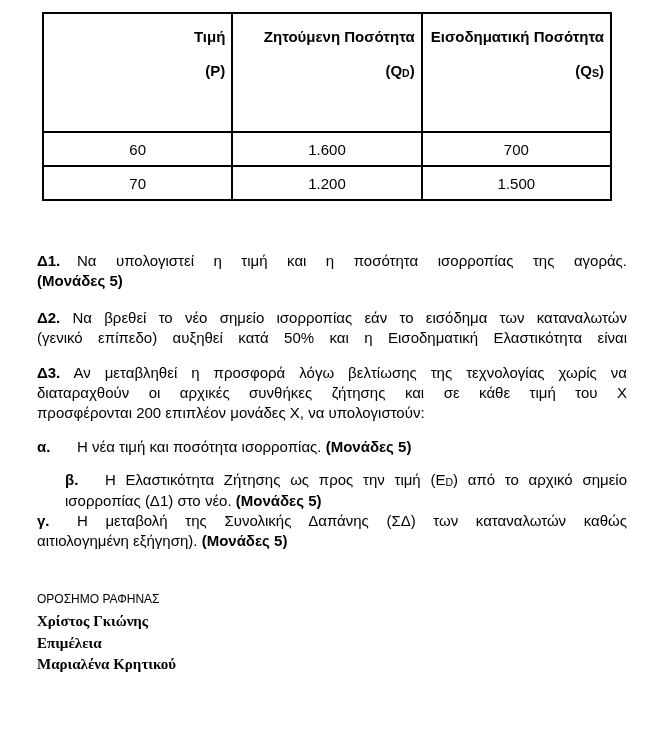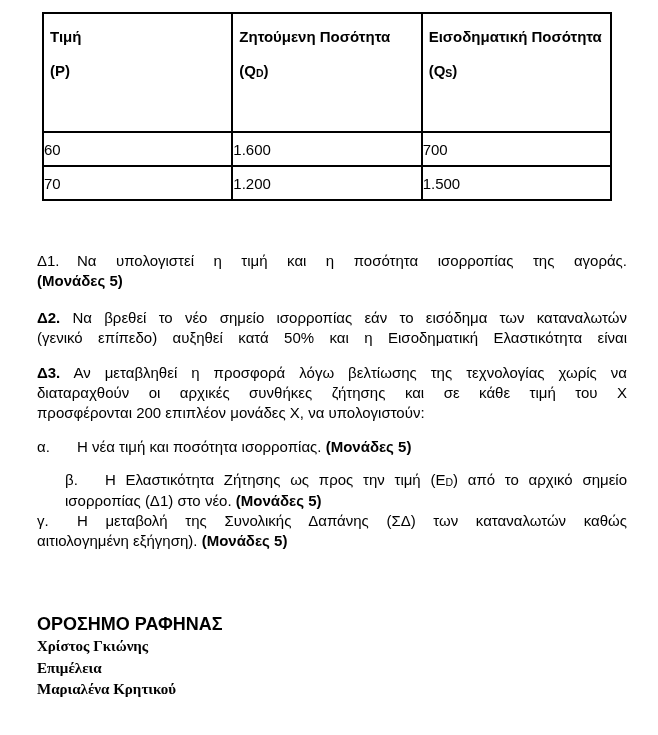--- a/index.html
+++ b/index.html
@@ -20,51 +20,51 @@
     width: 570px;
     margin-left: 5px;
   }
   table.qtable th, table.qtable td {
     border: 2px solid #000000;
     font-size: 15px;
   }
   table.qtable th {
     height: 119px;
     vertical-align: top;
-    text-align: left;
+    text-align: right;
     font-weight: bold;
     padding: 13px 6px 0 6px;
     line-height: 20px;
   }
   table.qtable th .sym { margin-top: 14px; }
   table.qtable td {
     height: 34px;
-    text-align: left;
+    text-align: center;
     vertical-align: middle;
     font-weight: normal;
   }
   .sb { font-size: 10.5px; position: relative; top: 1px; }
 
   
   #questions .para { margin: 0; }
   #questions .para:nth-of-type(1) { margin-top: 50px; }
   #questions .para:nth-of-type(2) { margin-top: 17px; }
   #questions .para:nth-of-type(3) { margin-top: 15px; }
   #questions .para:nth-of-type(4) { margin-top: 14px; }
   #questions .para:nth-of-type(5) { margin-top: 13px; margin-left: 28px; }
   #questions .para:nth-of-type(6) { margin-top: 0; }
   .ln { line-height: 20px; text-align: left; }
   .ln.j { text-align: justify; text-align-last: justify; text-justify: inter-word; }
-  .tab { display: inline-block; width: 40px; font-weight: normal; }
+  .tab { display: inline-block; width: 40px; font-weight: bold; }
 
   
   .footer-title {
-    margin-top: 62px;
-    font-size: 18px;
-    font-weight: bold;
+    margin-top: 37px;
+    font-size: 12px;
+    font-weight: normal;
     line-height: 22px;
   }
   .credit {
     font-family: "Liberation Serif", serif;
     font-weight: bold;
     font-size: 15px;
     line-height: 21.5px;
   }
   #credits { margin-top: 1px; }
 </style>

